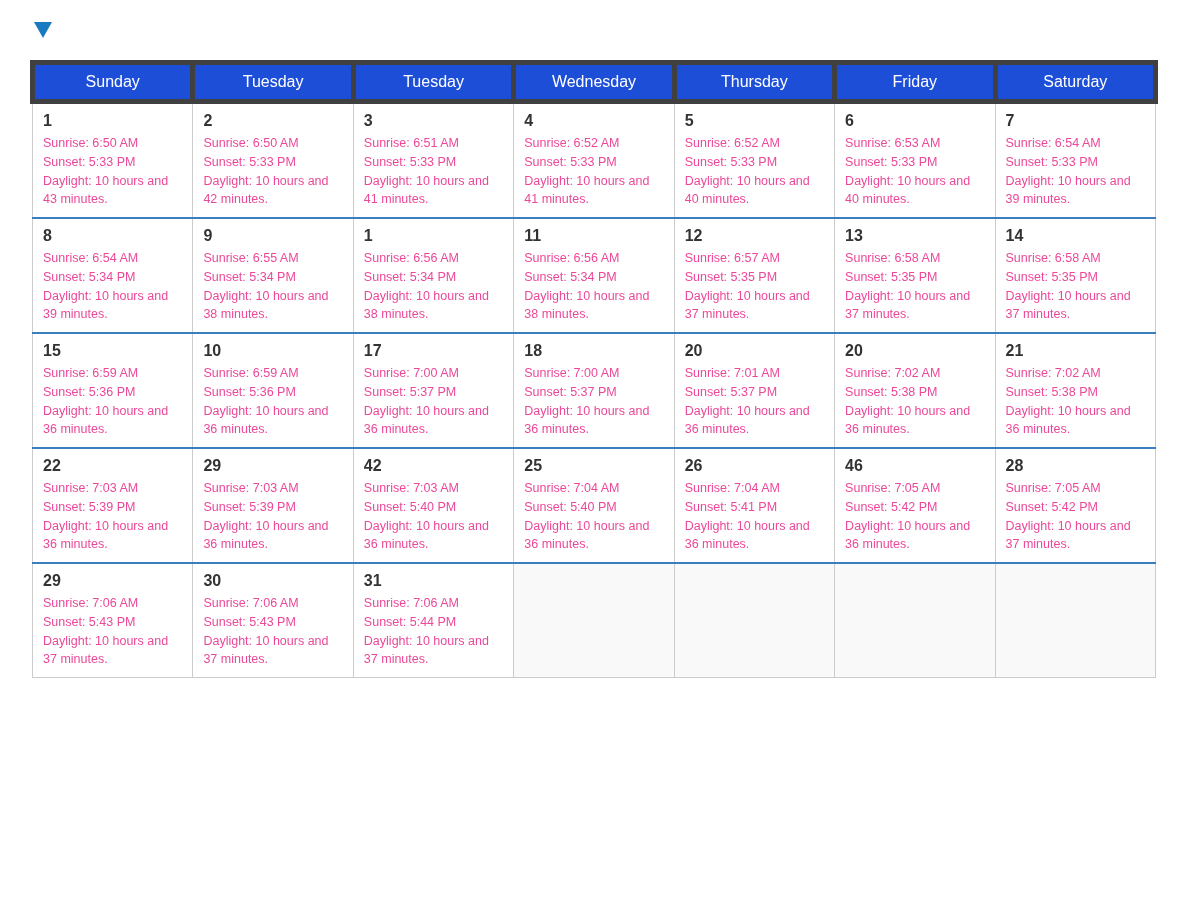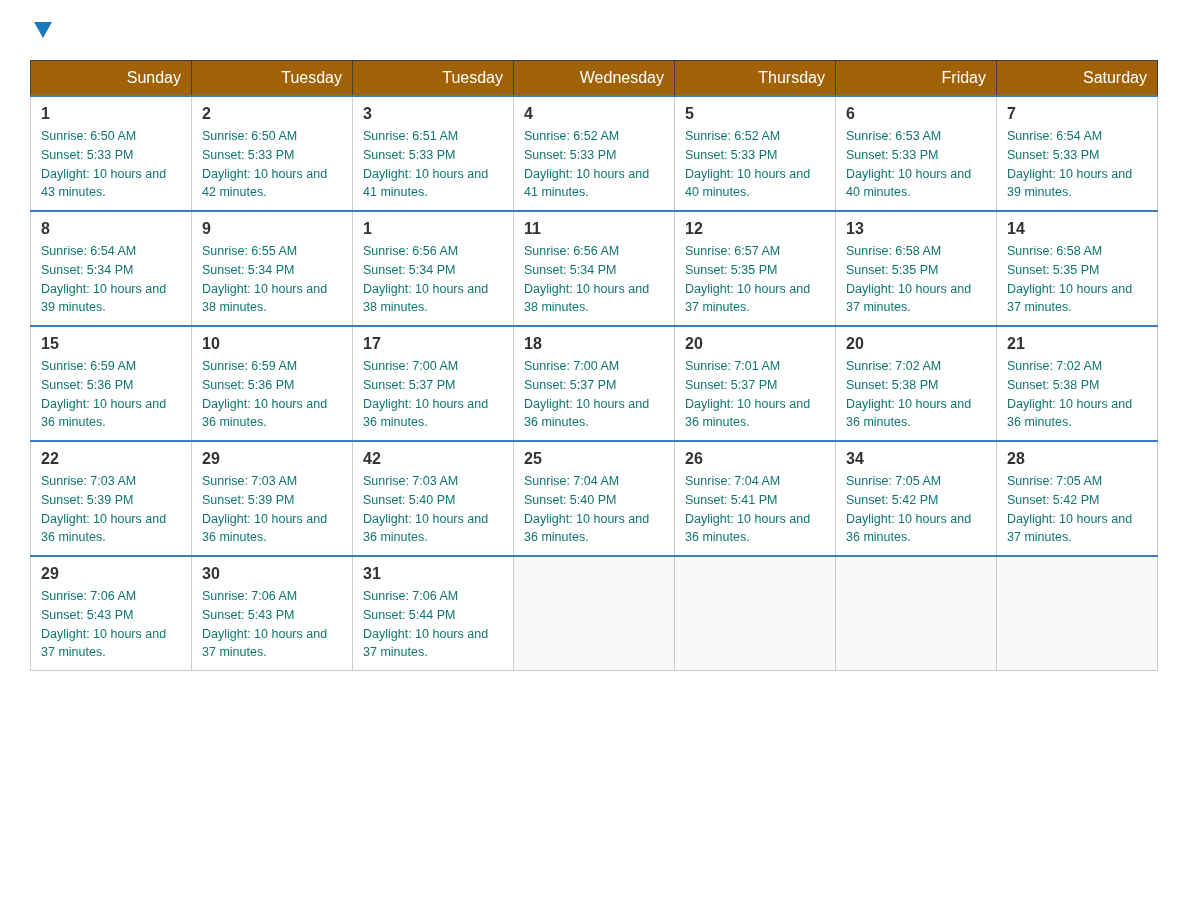--- a/index.html
+++ b/index.html
@@ -46,27 +46,27 @@
       font-size: 22px;
       color: #555;
       margin-top: 6px;
     }
     .calendar {
       width: 100%;
       border-collapse: collapse;
       border: 1px solid #3a7ebf;
     }
     .calendar th {
-      background-color: #a16207;
+      background-color: #1d4ed8;
       color: #fff;
-      text-align: right;
+      text-align: center;
       padding: 8px 10px;
       font-size: 16px;
       font-weight: normal;
-      border: 1px solid #404040;
+      border: 5px solid #404040;
     }
     .calendar td {
       vertical-align: top;
       padding: 8px 10px;
       border: 1px solid #ccc;
       width: calc(100% / 7);
       min-height: 100px;
       font-size: 13px;
       color: #333;
       background: #fff;
@@ -76,21 +76,21 @@
     }
     .day-number {
       font-size: 16px;
       font-weight: bold;
       display: block;
       margin-bottom: 4px;
     }
     .day-info {
       font-size: 12.5px;
       line-height: 1.5;
-      color: #0f766e;
+      color: #ec4899;
     }
     .week-row td {
       border-top: 2px solid #3a7ebf;
     }
   </style>
 </head>
 <body>
 
 <div class="header">
   <div class="logo">
@@ -228,21 +228,21 @@
         </td>
         <td>
           <span class="day-number">25</span>
           <div class="day-info">Sunrise: 7:04 AM<br>Sunset: 5:40 PM<br>Daylight: 10 hours and 36 minutes.</div>
         </td>
         <td>
           <span class="day-number">26</span>
           <div class="day-info">Sunrise: 7:04 AM<br>Sunset: 5:41 PM<br>Daylight: 10 hours and 36 minutes.</div>
         </td>
         <td>
-          <span class="day-number">34</span>
+          <span class="day-number">46</span>
           <div class="day-info">Sunrise: 7:05 AM<br>Sunset: 5:42 PM<br>Daylight: 10 hours and 36 minutes.</div>
         </td>
         <td>
           <span class="day-number">28</span>
           <div class="day-info">Sunrise: 7:05 AM<br>Sunset: 5:42 PM<br>Daylight: 10 hours and 37 minutes.</div>
         </td>
       </tr>
       <tr class="week-row">
         <td>
           <span class="day-number">29</span>

